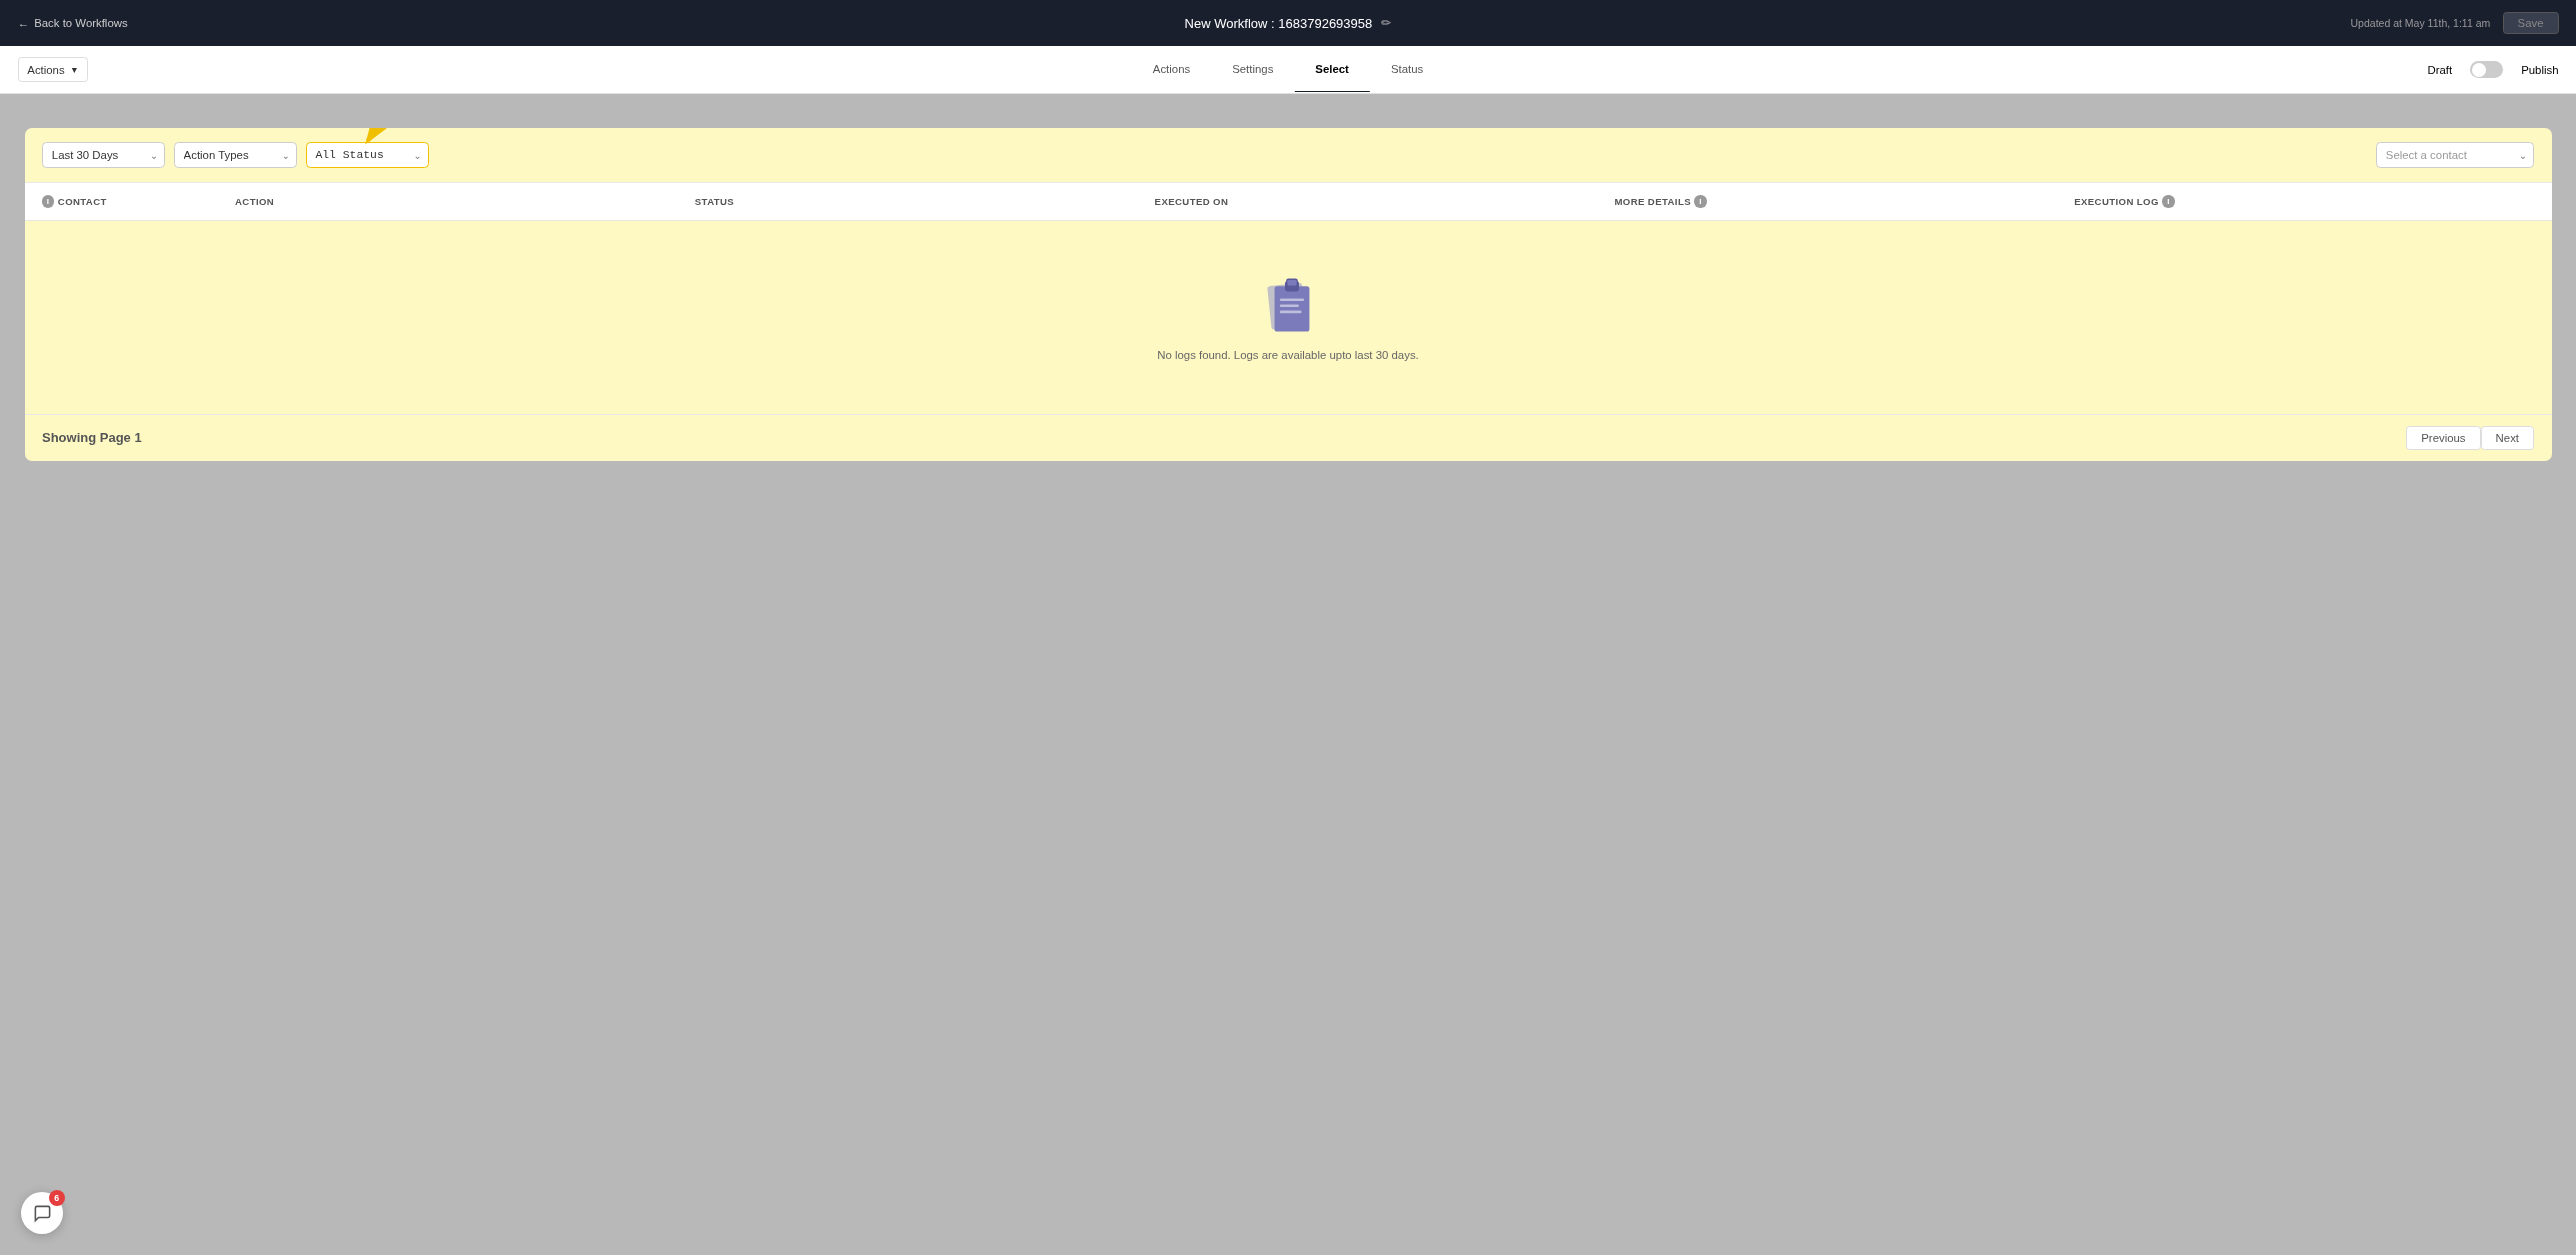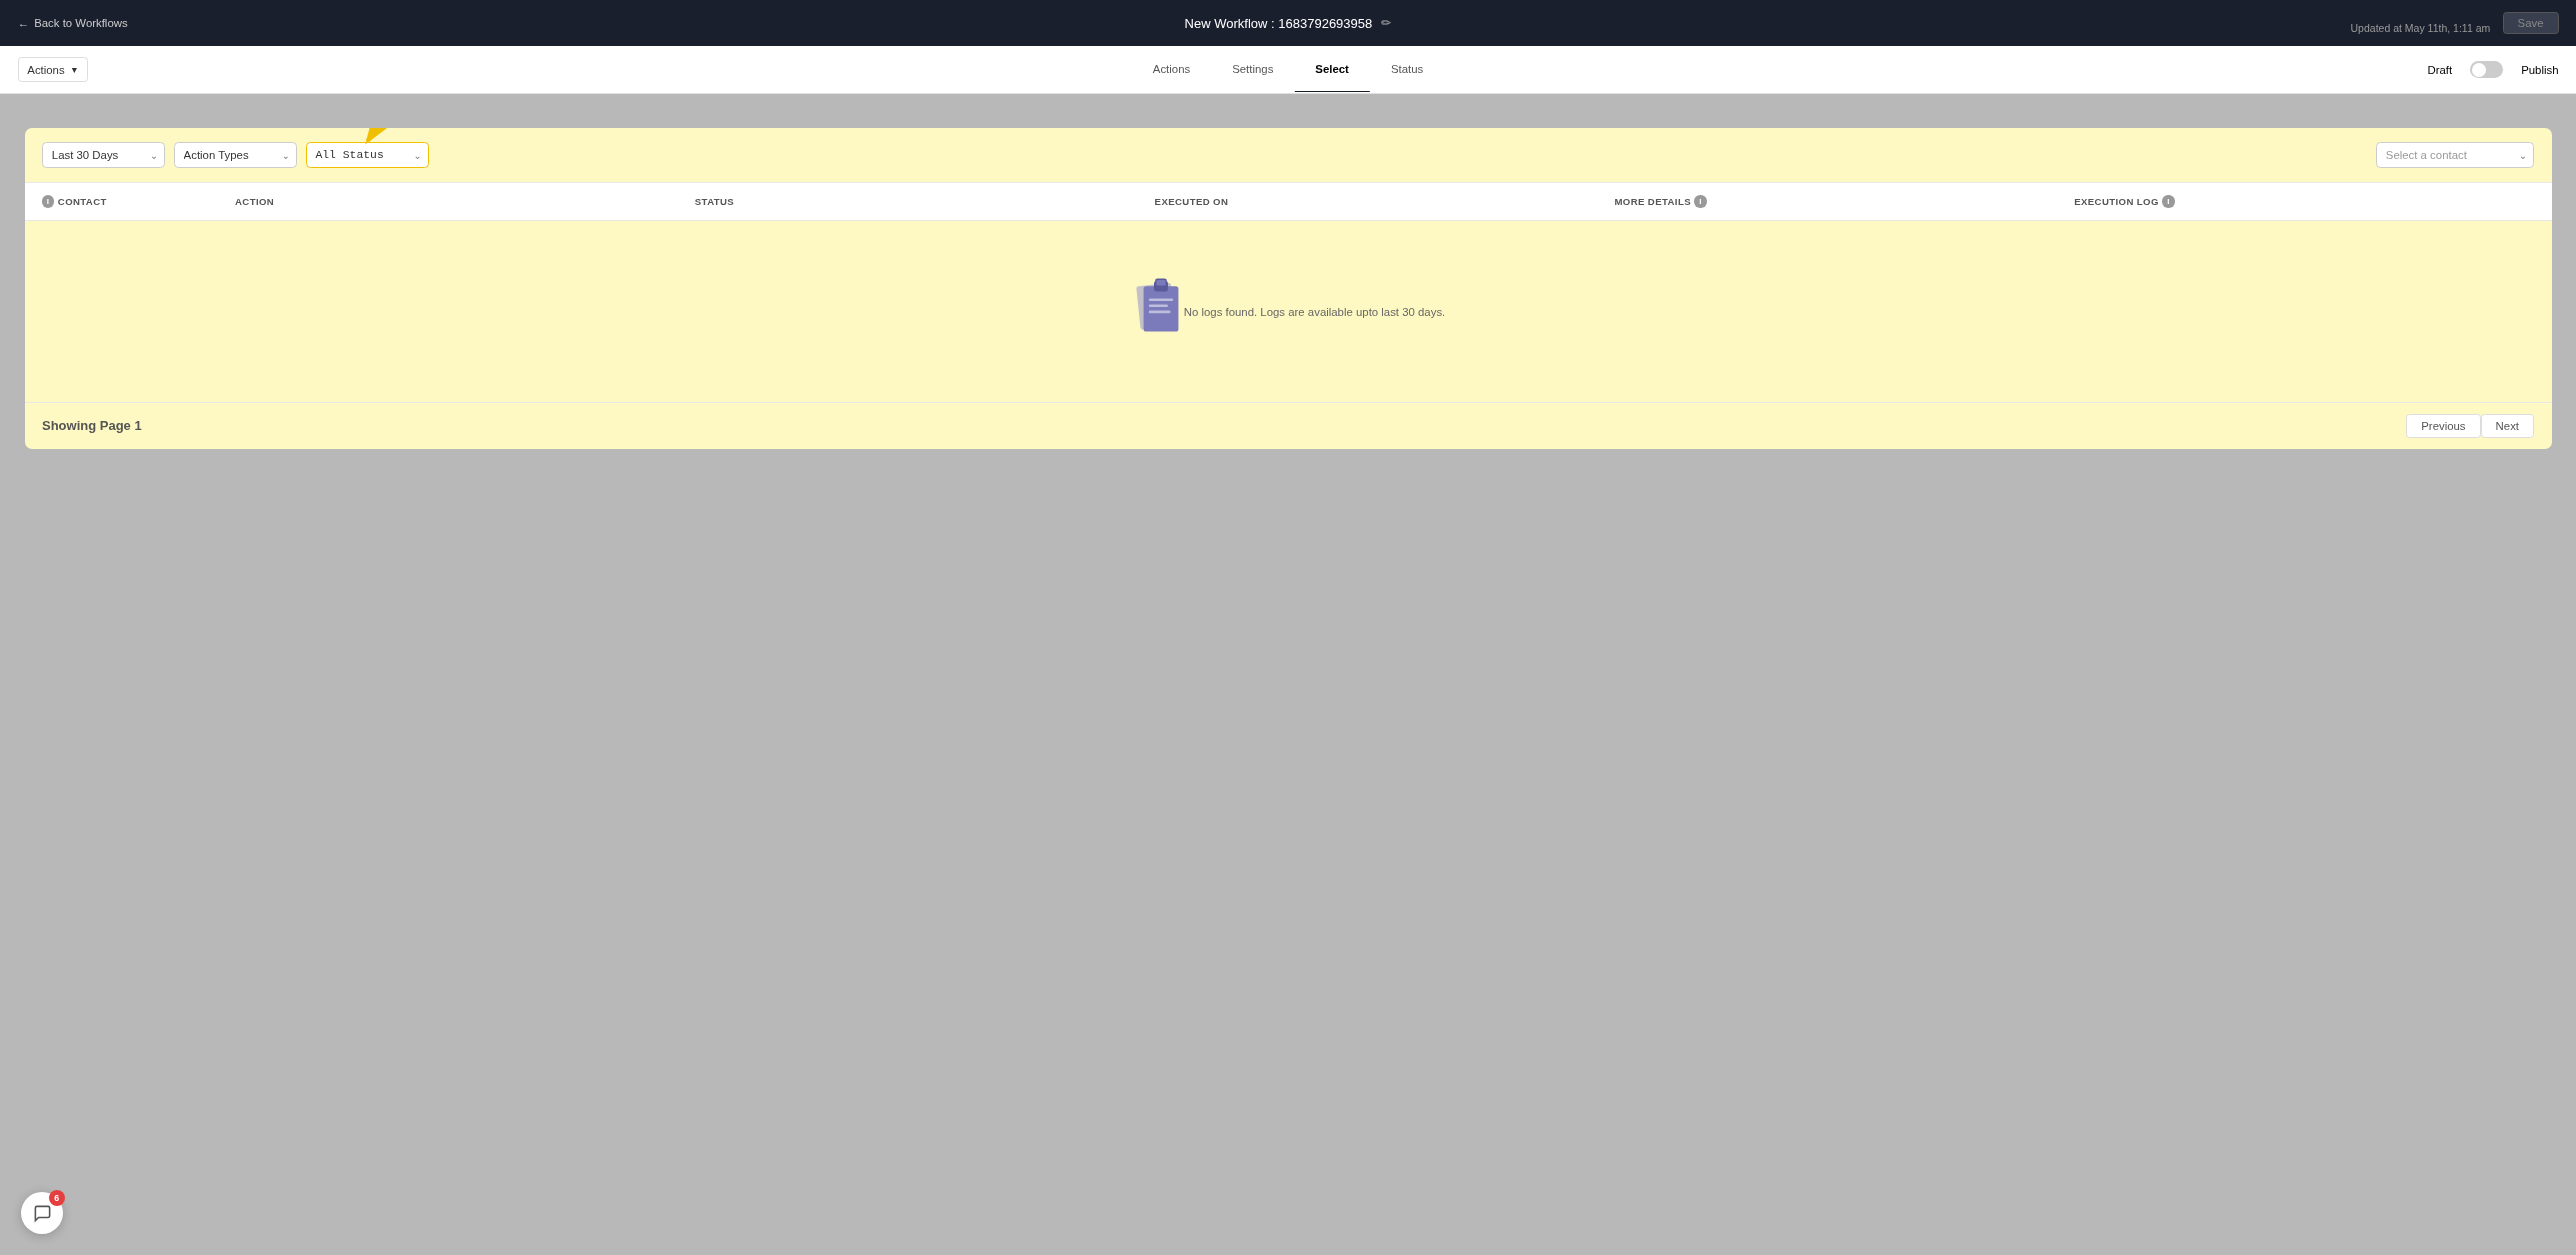--- a/index.html
+++ b/index.html
@@ -31,21 +31,21 @@
       display: flex;
       align-items: center;
       gap: 8.8px;
       color: #fff;
       font-size: 13px;
       font-weight: 500;
     }
     .edit-icon { color: #aaa; cursor: pointer; font-size: 12.3px; }
     .top-right {
       display: flex;
-      align-items: flex-end;
+      align-items: center;
       gap: 12.3px;
     }
     .updated-text { color: #999; font-size: 10.5px; }
     .save-btn {
       background: #3a3f50;
       color: #888;
       border: 0.9px solid #555;
       border-radius: 3.5px;
       padding: 4.4px 14px;
       font-size: 11.4px;
@@ -231,21 +231,21 @@
       font-size: 8px;
       display: flex;
       align-items: center;
       justify-content: center;
       cursor: pointer;
     }
 
     
     .empty-state {
       display: flex;
-      flex-direction: row;
+      flex-direction: column;
       align-items: center;
       justify-content: center;
       padding: 53px 17.5px;
       min-height: 175px;
     }
     .clipboard-icon {
       width: 53px;
       height: 61px;
       margin-bottom: 14px;
     }

